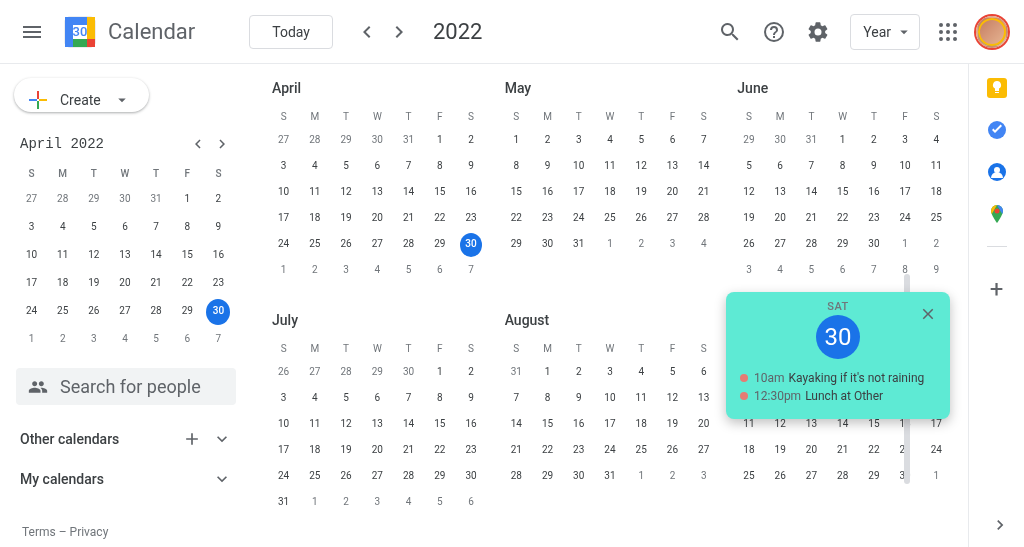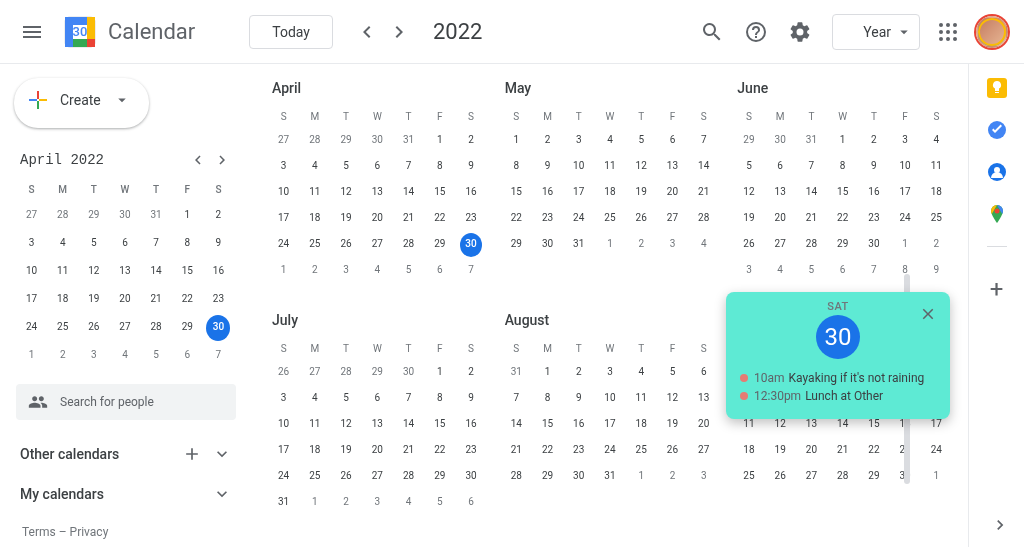--- a/index.html
+++ b/index.html
@@ -7,38 +7,38 @@
 .header { display: flex; align-items: center; height: 64px; padding: 0 8px; border-bottom: 1px solid #e8eaed; }
 .menu-btn { width: 48px; height: 48px; display: flex; align-items: center; justify-content: center; border-radius: 50%; cursor: pointer; }
 .logo { width: 40px; height: 40px; margin: 0 4px 0 4px; display: flex; align-items: center; justify-content: center; }
 .app-title { font-size: 22px; color: #5f6368; font-weight: 400; margin-left: 4px; }
 .today-btn { margin-left: 54px; padding: 8px 22px; border: 1px solid #dadce0; border-radius: 4px; background: #fff; font-size: 14px; color: #3c4043; cursor: pointer; font-family: inherit; }
 .nav-arrows { display: flex; margin-left: 18px; }
 .nav-arrow { width: 32px; height: 32px; display: flex; align-items: center; justify-content: center; border-radius: 50%; cursor: pointer; color: #5f6368; }
 .year-title { font-size: 22px; color: #3c4043; margin-left: 18px; font-weight: 400; }
 .header-spacer { flex: 1; }
 .header-icon { width: 40px; height: 40px; display: flex; align-items: center; justify-content: center; border-radius: 50%; cursor: pointer; color: #5f6368; margin: 0 2px; }
-.view-switcher { display: flex; align-items: center; padding: 8px 6px 8px 30px; border: 1px solid #dadce0; border-radius: 4px; background: #fff; cursor: pointer; margin: 0 8px 0 10px; color: #3c4043; font-size: 14px; }
+.view-switcher { display: flex; align-items: center; padding: 8px 6px 8px 12px; border: 1px solid #dadce0; border-radius: 4px; background: #fff; cursor: pointer; margin: 0 8px 0 10px; color: #3c4043; font-size: 14px; }
 .apps-grid { width: 40px; height: 40px; display: flex; align-items: center; justify-content: center; border-radius: 50%; cursor: pointer; }
 .avatar { width: 32px; height: 32px; border-radius: 50%; margin: 0 8px; background: linear-gradient(135deg, #c47a5e, #e8b896); border: 2px solid transparent; box-shadow: 0 0 0 2px #ea4335, 0 0 0 2px #fbbc04 inset; position: relative; overflow: hidden; }
 .avatar::before { content: ''; position: absolute; inset: -2px; border-radius: 50%; padding: 2px; background: conic-gradient(#ea4335, #fbbc04, #34a853, #4285f4, #ea4335); -webkit-mask: linear-gradient(#fff 0 0) content-box, linear-gradient(#fff 0 0); -webkit-mask-composite: xor; mask-composite: exclude; }
 .main { display: flex; height: calc(100% - 64px); }
 .sidebar { width: 256px; padding: 14px 16px 0 8px; flex-shrink: 0; }
-.create-btn { display: flex; align-items: center; padding: 10px 18px 16px 12px; border-radius: 24px; box-shadow: 0 1px 3px rgba(60,64,67,.3), 0 1px 2px rgba(60,64,67,.15); cursor: pointer; width: fit-content; margin-left: 6px; margin-bottom: 20px; background:#fff; }
+.create-btn { display: flex; align-items: center; padding: 10px 18px 0 12px; border-radius: 24px; box-shadow: 0 1px 3px rgba(60,64,67,.3), 0 1px 2px rgba(60,64,67,.15); cursor: pointer; width: fit-content; margin-left: 6px; margin-bottom: 20px; background:#fff; }
 .create-btn span { margin: 0 12px 0 10px; font-size: 14px; color: #3c4043; }
 .mini-cal-header { display: flex; align-items: center; padding: 0 6px 6px 12px; }
 .mini-cal-title { font-size: 14px; font-weight: 500; color: #3c4043; flex: 1; font-family: Liberation Mono, monospace; }
 .mini-nav { width: 24px; height: 24px; display: flex; align-items: center; justify-content: center; cursor: pointer; color: #5f6368; border-radius: 50%; }
 .mini-grid { display: grid; grid-template-columns: repeat(7, 1fr); gap: 0; padding: 0 6px 0 8px; }
 .mini-dayhdr { font-size: 10px; color: #70757a; text-align: center; height: 24px; line-height: 24px; font-weight: 500; }
 .mini-day { font-size: 10px; color: #3c4043; text-align: center; height: 26px; line-height: 24px; cursor: pointer; border-radius: 50%; width: 24px; margin: 1px auto; }
 .mini-day.other { color: #70757a; }
 .mini-day.today { background: #1a73e8; color: #fff; font-weight: 500; }
 .search-people { display: flex; align-items: center; background: #f1f3f4; border-radius: 4px; padding: 8px 12px; margin: 14px 4px 14px 8px; cursor: text; }
-.search-people span { margin-left: 12px; color: #5f6368; font-size: 12px; }
+.search-people span { margin-left: 12px; color: #5f6368; font-size: 18px; }
 .cal-section { display: flex; align-items: center; padding: 10px 8px 10px 12px; cursor: pointer; }
 .cal-section-title { flex: 1; font-size: 14px; color: #3c4043; font-weight: 500; }
 .footer-links { position: absolute; bottom: 8px; left: 22px; font-size: 12px; color: #70757a; }
 .content { flex: 1; padding: 16px 0 0 12px; overflow: hidden; position: relative; }
 .year-grid { display: grid; grid-template-columns: repeat(3, 1fr); gap: 28px 14px; padding-right: 16px; }
 .month-block { }
 .month-title { font-size: 14px; font-weight: 500; color: #3c4043; margin-bottom: 10px; padding-left: 4px; }
 .month-grid { display: grid; grid-template-columns: repeat(7, 1fr); }
 .month-dayhdr { font-size: 10px; color: #70757a; text-align: center; height: 22px; line-height: 22px; }
 .month-day { font-size: 10px; text-align: center; height: 24px; line-height: 22px; cursor: pointer; border-radius: 50%; width: 22px; margin: 1px auto; color: #3c4043; }

